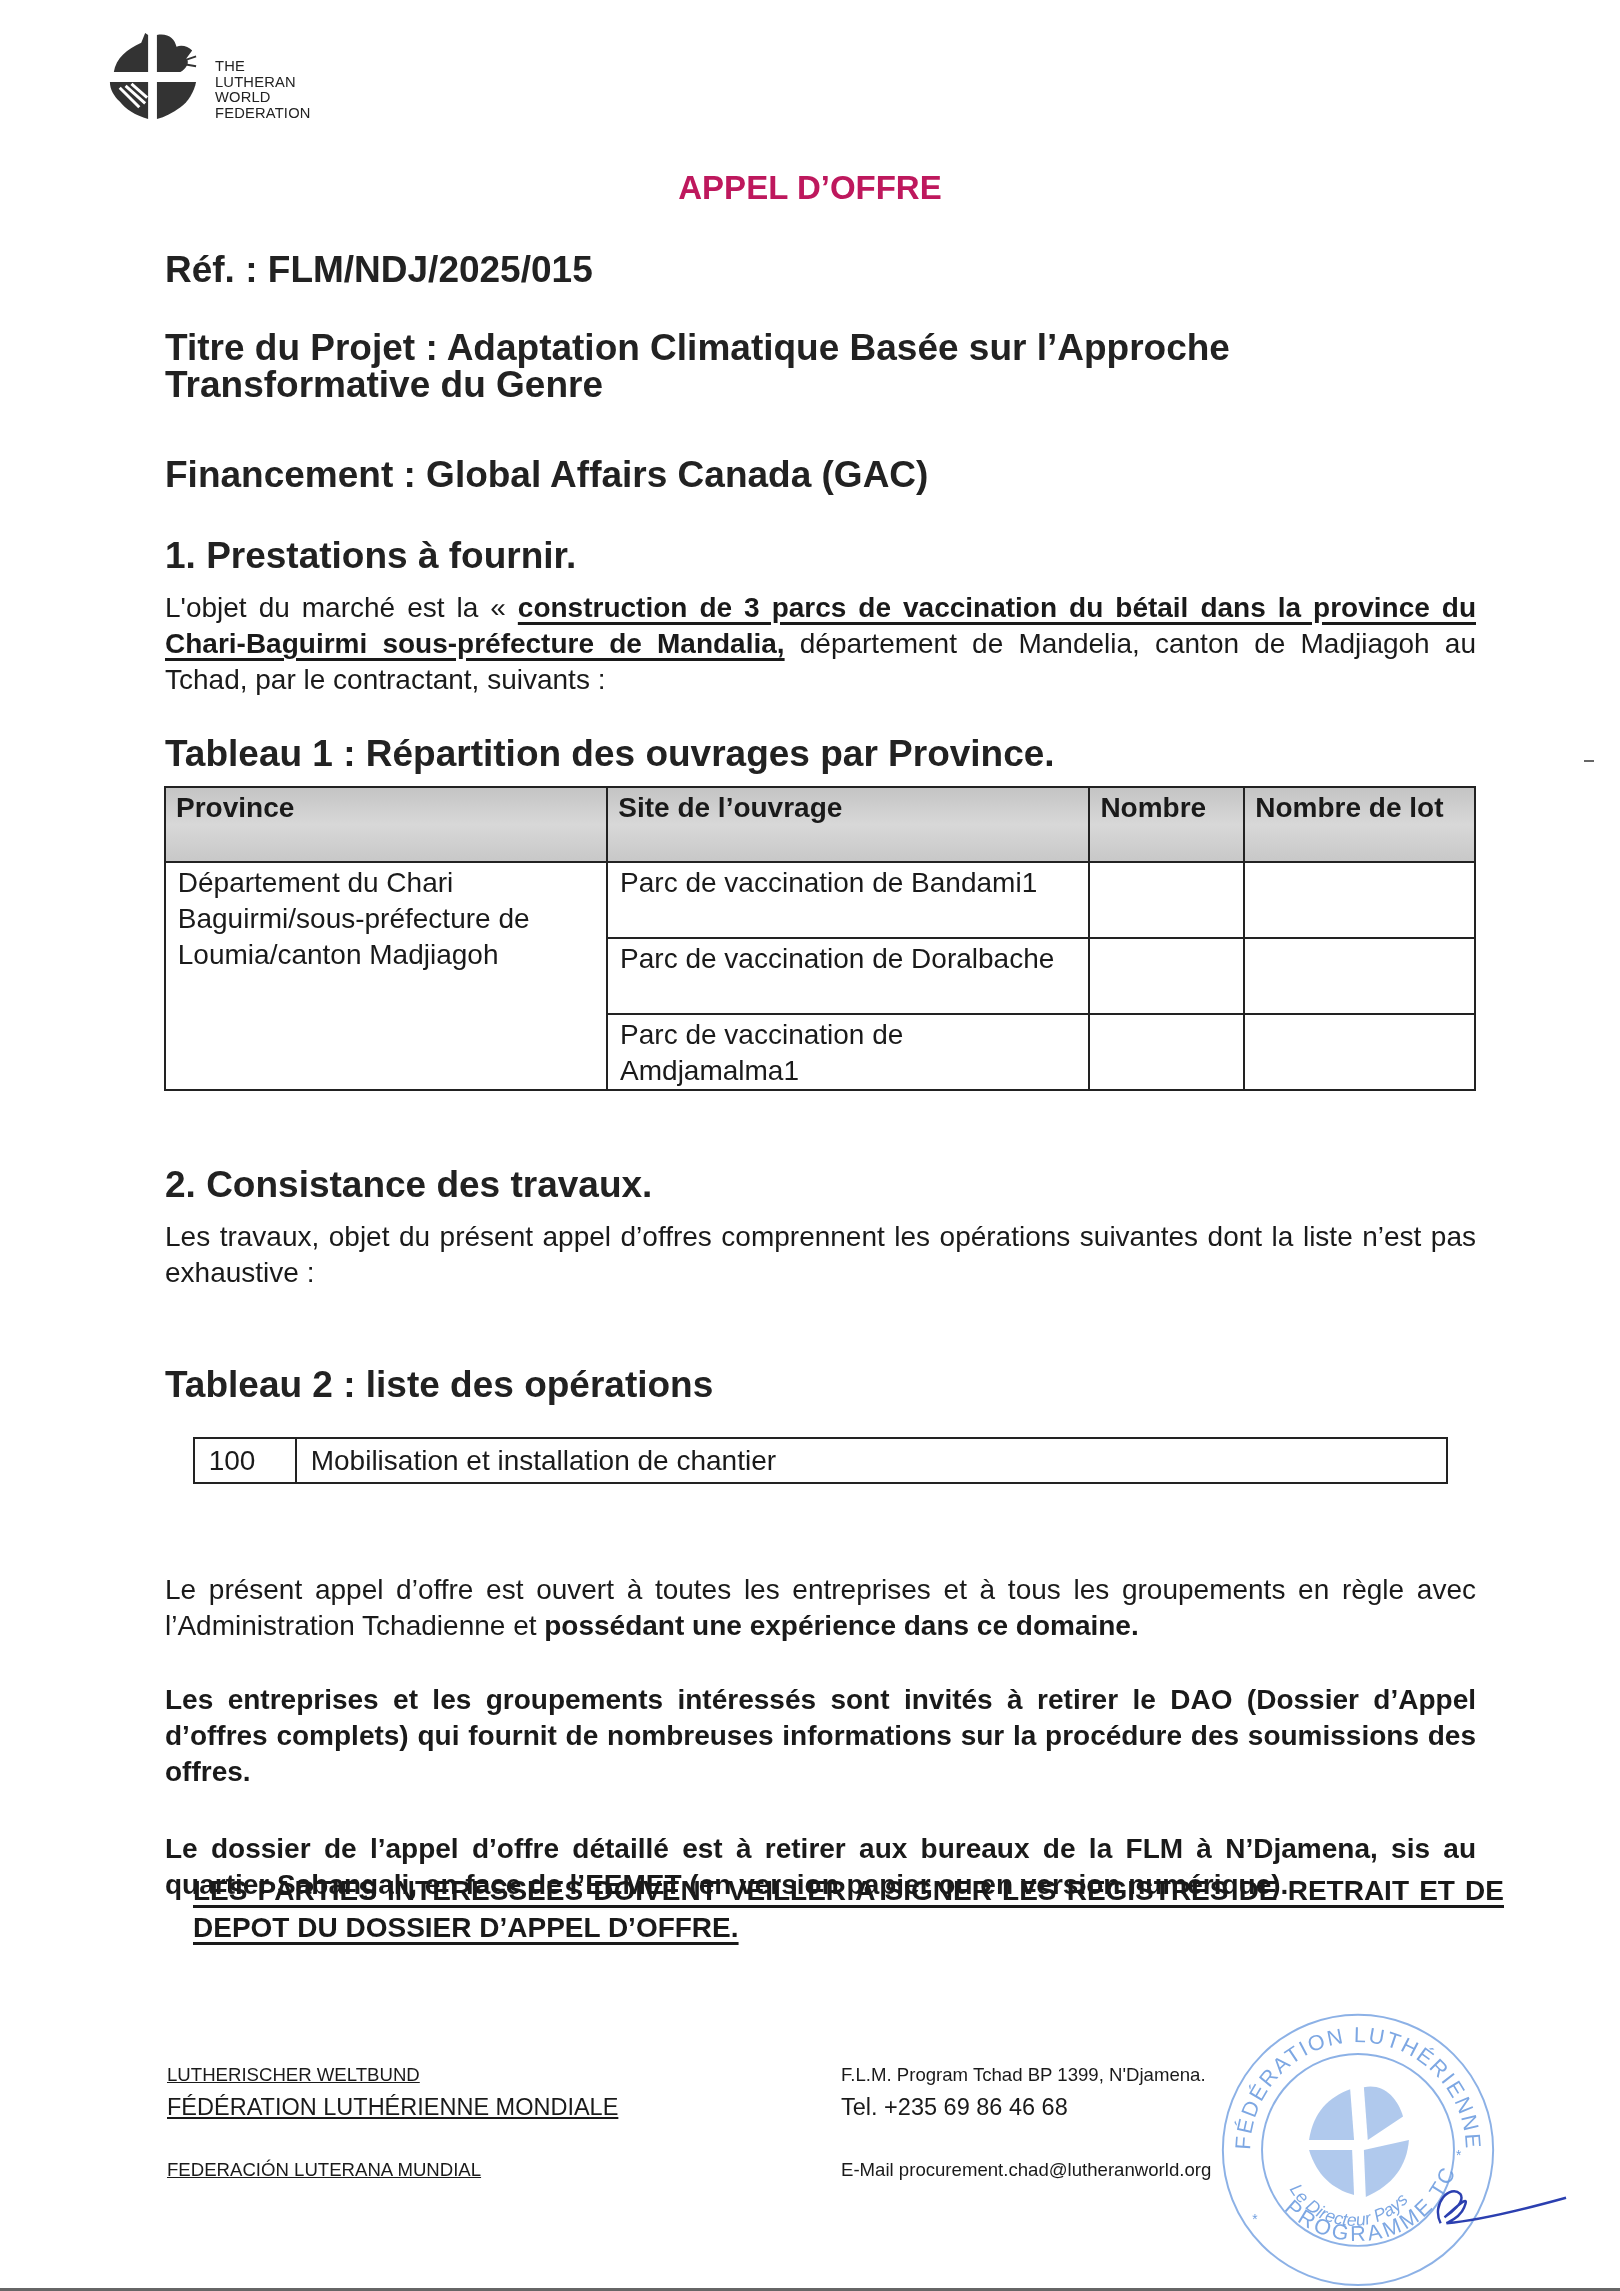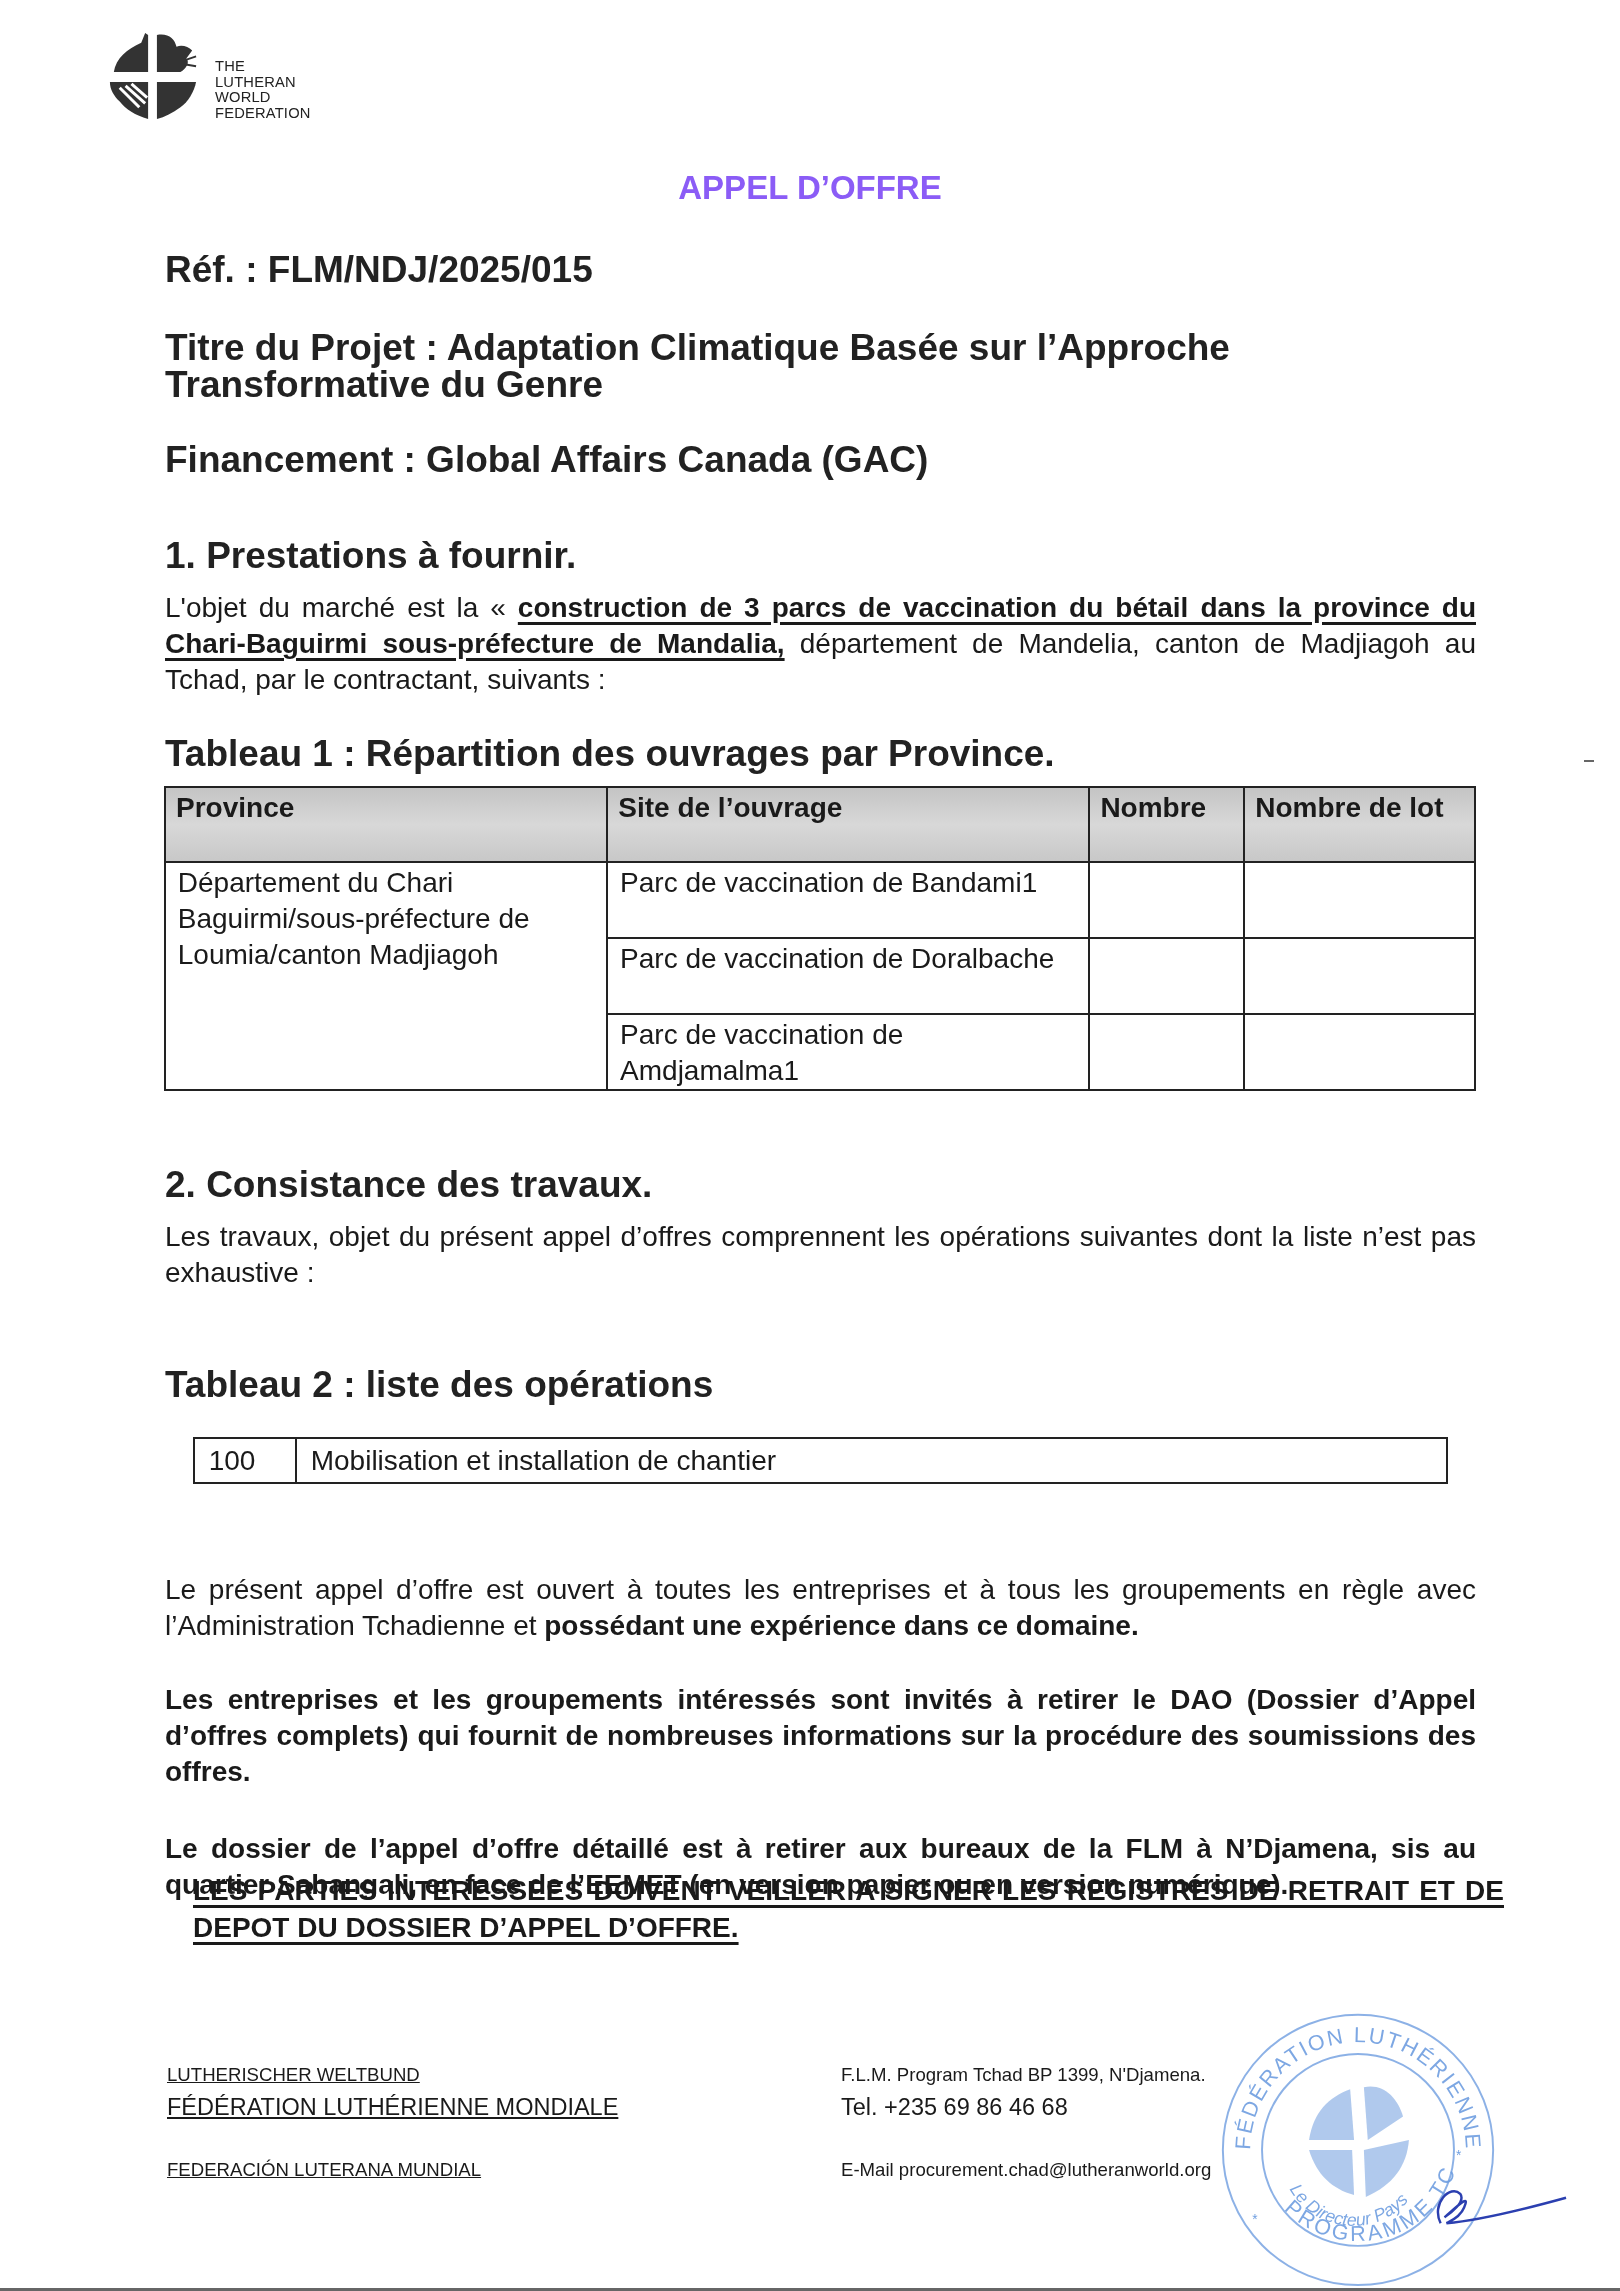--- a/index.html
+++ b/index.html
@@ -8,21 +8,21 @@
     font-family: "Liberation Sans", sans-serif; color: #1a1a1a;
   }
   .logo { position: absolute; left: 106px; top: 29px; width: 94px; height: 94px; }
   .logo-text {
     position: absolute; left: 215px; top: 59px; font-size: 14.7px; line-height: 15.7px;
     color: #222; letter-spacing: 0.2px;
   }
   .logo-text div { white-space: nowrap; }
   .title {
     position: absolute; left: 0; width: 1620px; top: 169px; text-align: center;
-    font-size: 33px; font-weight: bold; color: #8b5cf6;
+    font-size: 33px; font-weight: bold; color: #be185d;
   }
   .content { position: absolute; left: 165px; width: 1311px; }
   .bold-line { font-weight: bold; font-size: 37px; line-height: 37px; color: #222; }
   .para { font-size: 28px; line-height: 36px; text-align: justify; color: #1a1a1a; }
   .para b { font-weight: bold; }
   .ul { text-decoration: underline; text-decoration-thickness: 2.9px; text-underline-offset: 4.9px; font-weight: bold; }
 
   table { border-collapse: collapse; font-size: 28px; }
   .t1 { position: absolute; left: 164px; top: 786px; width: 1312px; }
   .t1 td, .t1 th {
@@ -68,21 +68,21 @@
   <div>THE</div>
   <div>LUTHERAN</div>
   <div>WORLD</div>
   <div>FEDERATION</div>
 </div>
 
 <div class="title">APPEL D’OFFRE</div>
 
 <div class="content bold-line" style="top:251px;">Réf. : FLM/NDJ/2025/015</div>
 <div class="content bold-line" style="top:329px;">Titre du Projet : Adaptation Climatique Basée sur l’Approche Transformative du Genre</div>
-<div class="content bold-line" style="top:441px;">Financement : Global Affairs Canada (GAC)</div>
+<div class="content bold-line" style="top:456px;">Financement : Global Affairs Canada (GAC)</div>
 
 <div class="content bold-line" style="top:537px;">1. Prestations à fournir.</div>
 <div class="content para" style="top:590px;">
   <span>L'objet du marché est la « </span><span class="ul">construction de 3 parcs de vaccination du bétail dans la province du Chari-Baguirmi sous-préfecture de Mandalia,</span><span> département de Mandelia, canton de Madjiagoh au Tchad, par le contractant, suivants :</span>
 </div>
 
 <div class="content bold-line" style="top:735px;">Tableau 1 : Répartition des ouvrages par Province.</div>
 
 <table class="t1">
   <colgroup>

